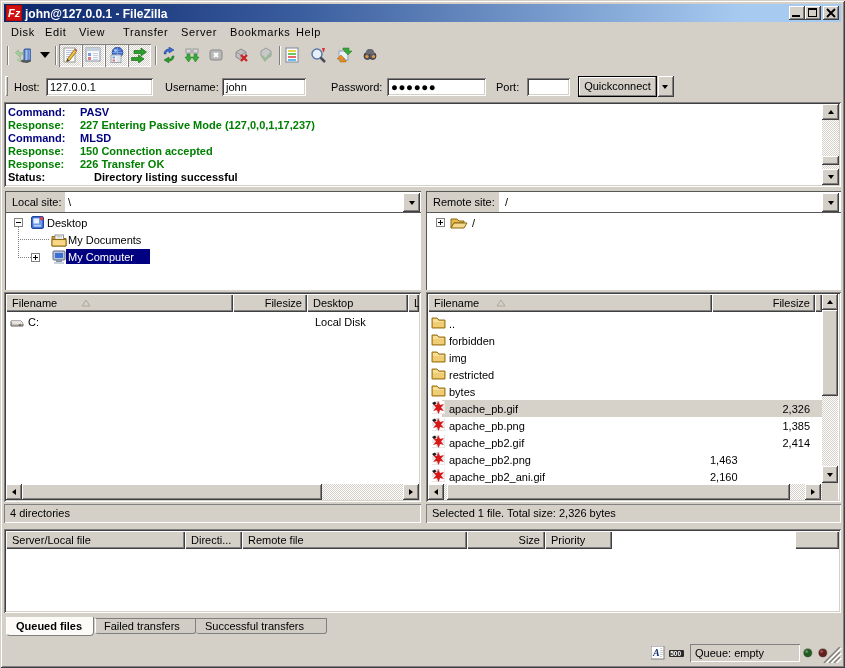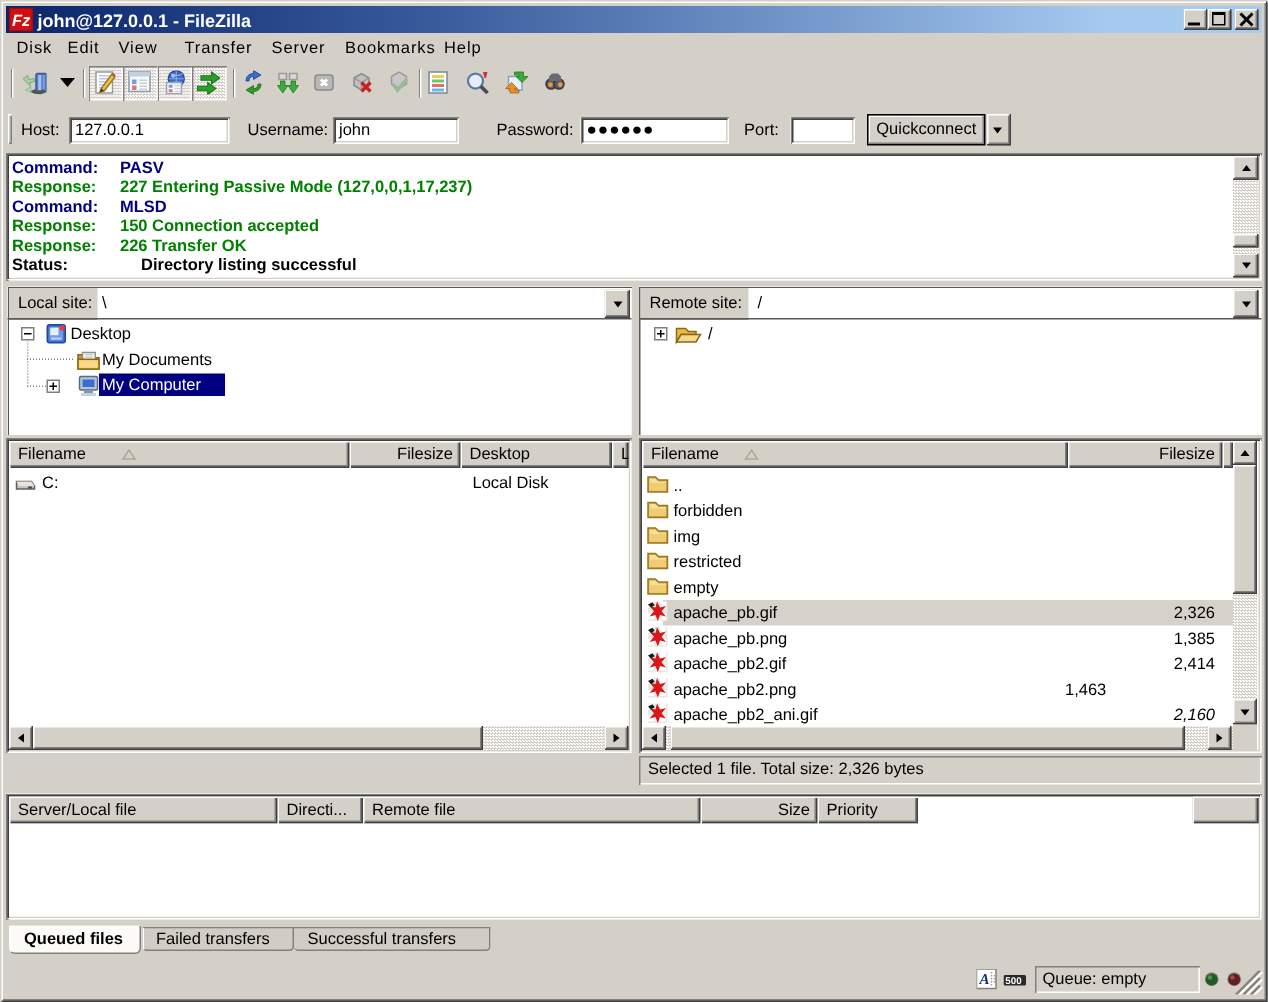--- a/index.html
+++ b/index.html
@@ -341,21 +341,21 @@
 <path d="M1 3 L6 3 L8 5 L14 5 L14 13 L1 13 Z" fill="#dca73e" stroke="#99781e"></path>
 <path d="M2 4 L6 4 L8 6 L13 6 L13 12 L2 12 Z" fill="#f6de9c"></path>
 <path d="M2 7 L13 7 L13 12 L2 12 Z" fill="#f0cd74"></path>
 </svg>
 <div class="abs" style="left:21px;top:57px;">restricted</div>
 <svg class="abs" style="left:3px;top:71px;" width="16" height="15">
 <path d="M1 3 L6 3 L8 5 L14 5 L14 13 L1 13 Z" fill="#dca73e" stroke="#99781e"></path>
 <path d="M2 4 L6 4 L8 6 L13 6 L13 12 L2 12 Z" fill="#f6de9c"></path>
 <path d="M2 7 L13 7 L13 12 L2 12 Z" fill="#f0cd74"></path>
 </svg>
-<div class="abs" style="left:21px;top:74px;">empty</div>
+<div class="abs" style="left:21px;top:74px;">bytes</div>
 <div class="abs" style="left:14px;top:88px;width:380px;height:17px;background:#d6d2ca;"></div>
 <svg class="abs" style="left:3px;top:88px;" width="16" height="15">
 <rect x="1" y="1" width="13" height="13" fill="#e8e8e8"></rect>
 <rect x="1" y="1" width="4" height="4" fill="#fff"></rect>
           <rect x="9" y="1" width="4" height="4" fill="#fff"></rect>
 <rect x="5" y="5" width="4" height="4" fill="#fff"></rect>
           <rect x="1" y="9" width="4" height="4" fill="#fff"></rect>
           <rect x="9" y="9" width="4" height="4" fill="#fff"></rect>
 <path d="M7 1 L9 5 L13 4 L10 7.5 L13 11 L9 10 L7.5 14 L6 10 L2 11 L5 7.5 L2 4 L6 5 Z" fill="#d81818"></path>
 <path d="M1 3 L4 1.5 L5.5 3.5 L3 5 Z" fill="#1a1a1a"></path>
@@ -402,41 +402,44 @@
 <rect x="1" y="1" width="13" height="13" fill="#e8e8e8"></rect>
 <rect x="1" y="1" width="4" height="4" fill="#fff"></rect>
           <rect x="9" y="1" width="4" height="4" fill="#fff"></rect>
 <rect x="5" y="5" width="4" height="4" fill="#fff"></rect>
           <rect x="1" y="9" width="4" height="4" fill="#fff"></rect>
           <rect x="9" y="9" width="4" height="4" fill="#fff"></rect>
 <path d="M7 1 L9 5 L13 4 L10 7.5 L13 11 L9 10 L7.5 14 L6 10 L2 11 L5 7.5 L2 4 L6 5 Z" fill="#d81818"></path>
 <path d="M1 3 L4 1.5 L5.5 3.5 L3 5 Z" fill="#1a1a1a"></path>
 </svg>
 <div class="abs" style="left:21px;top:159px;">apache_pb2_ani.gif</div>
-<div class="abs" style="left:282px;top:159px;width:100px;text-align:right;font-style:italic;">2,160</div>
+<div class="abs" style="left:282px;top:159px;width:100px;">2,160</div>
 </div>
 <div class="abs dither" style="left:394px;top:0;width:16px;height:189px;"></div>
 <div class="abs sbbtn" style="left:394px;top:0;width:16px;height:16px;">
         <div class="arrow-up"></div>
       </div>
 <div class="abs sbthumb" style="left:394px;top:16px;width:16px;height:86px;"></div>
 <div class="abs sbbtn" style="left:394px;top:172px;width:16px;height:17px;">
         <div class="arrow-dn"></div>
       </div>
 <div class="abs dither" style="left:0;top:190px;width:394px;height:16px;"></div>
 <div class="abs sbbtn" style="left:0;top:190px;width:16px;height:16px;">
         <div class="arrow-lf"></div>
       </div>
 <div class="abs sbthumb" style="left:19px;top:190px;width:343px;height:16px;"></div>
 <div class="abs sbbtn" style="left:377px;top:190px;width:16px;height:16px;">
         <div class="arrow-rt"></div>
       </div>
 <div class="abs" style="left:394px;top:189px;width:16px;height:17px;background:#d4d0c8;"></div>
 </div>
 
+<div class="abs thin-sunken" style="left:4px;top:504px;width:417px;height:19px;">
+      <div class="abs" style="left:6px;top:3px;">4 directories</div>
+    </div>
 <div class="abs thin-sunken" style="left:426px;top:504px;width:415px;height:19px;">
       <div class="abs" style="left:6px;top:3px;">Selected 1 file. Total size: 2,326 bytes</div>
     </div>
 
 <div class="abs sunkeng" style="left:4px;top:529px;width:837px;height:84px;background:#fff;"></div>
 <div id="queue" class="abs" style="left:6px;top:531px;width:833px;height:80px;">
 <div class="hdrcell" style="left:0px;width:179px;">Server/Local file</div>
 <div class="hdrcell" style="left:179px;width:57px;">Directi...</div>
 <div class="hdrcell" style="left:236px;width:225px;">Remote file</div>
 <div class="hdrcell" style="left:461px;width:78px;text-align:right;padding-right:5px;padding-left:0;">Size</div>

